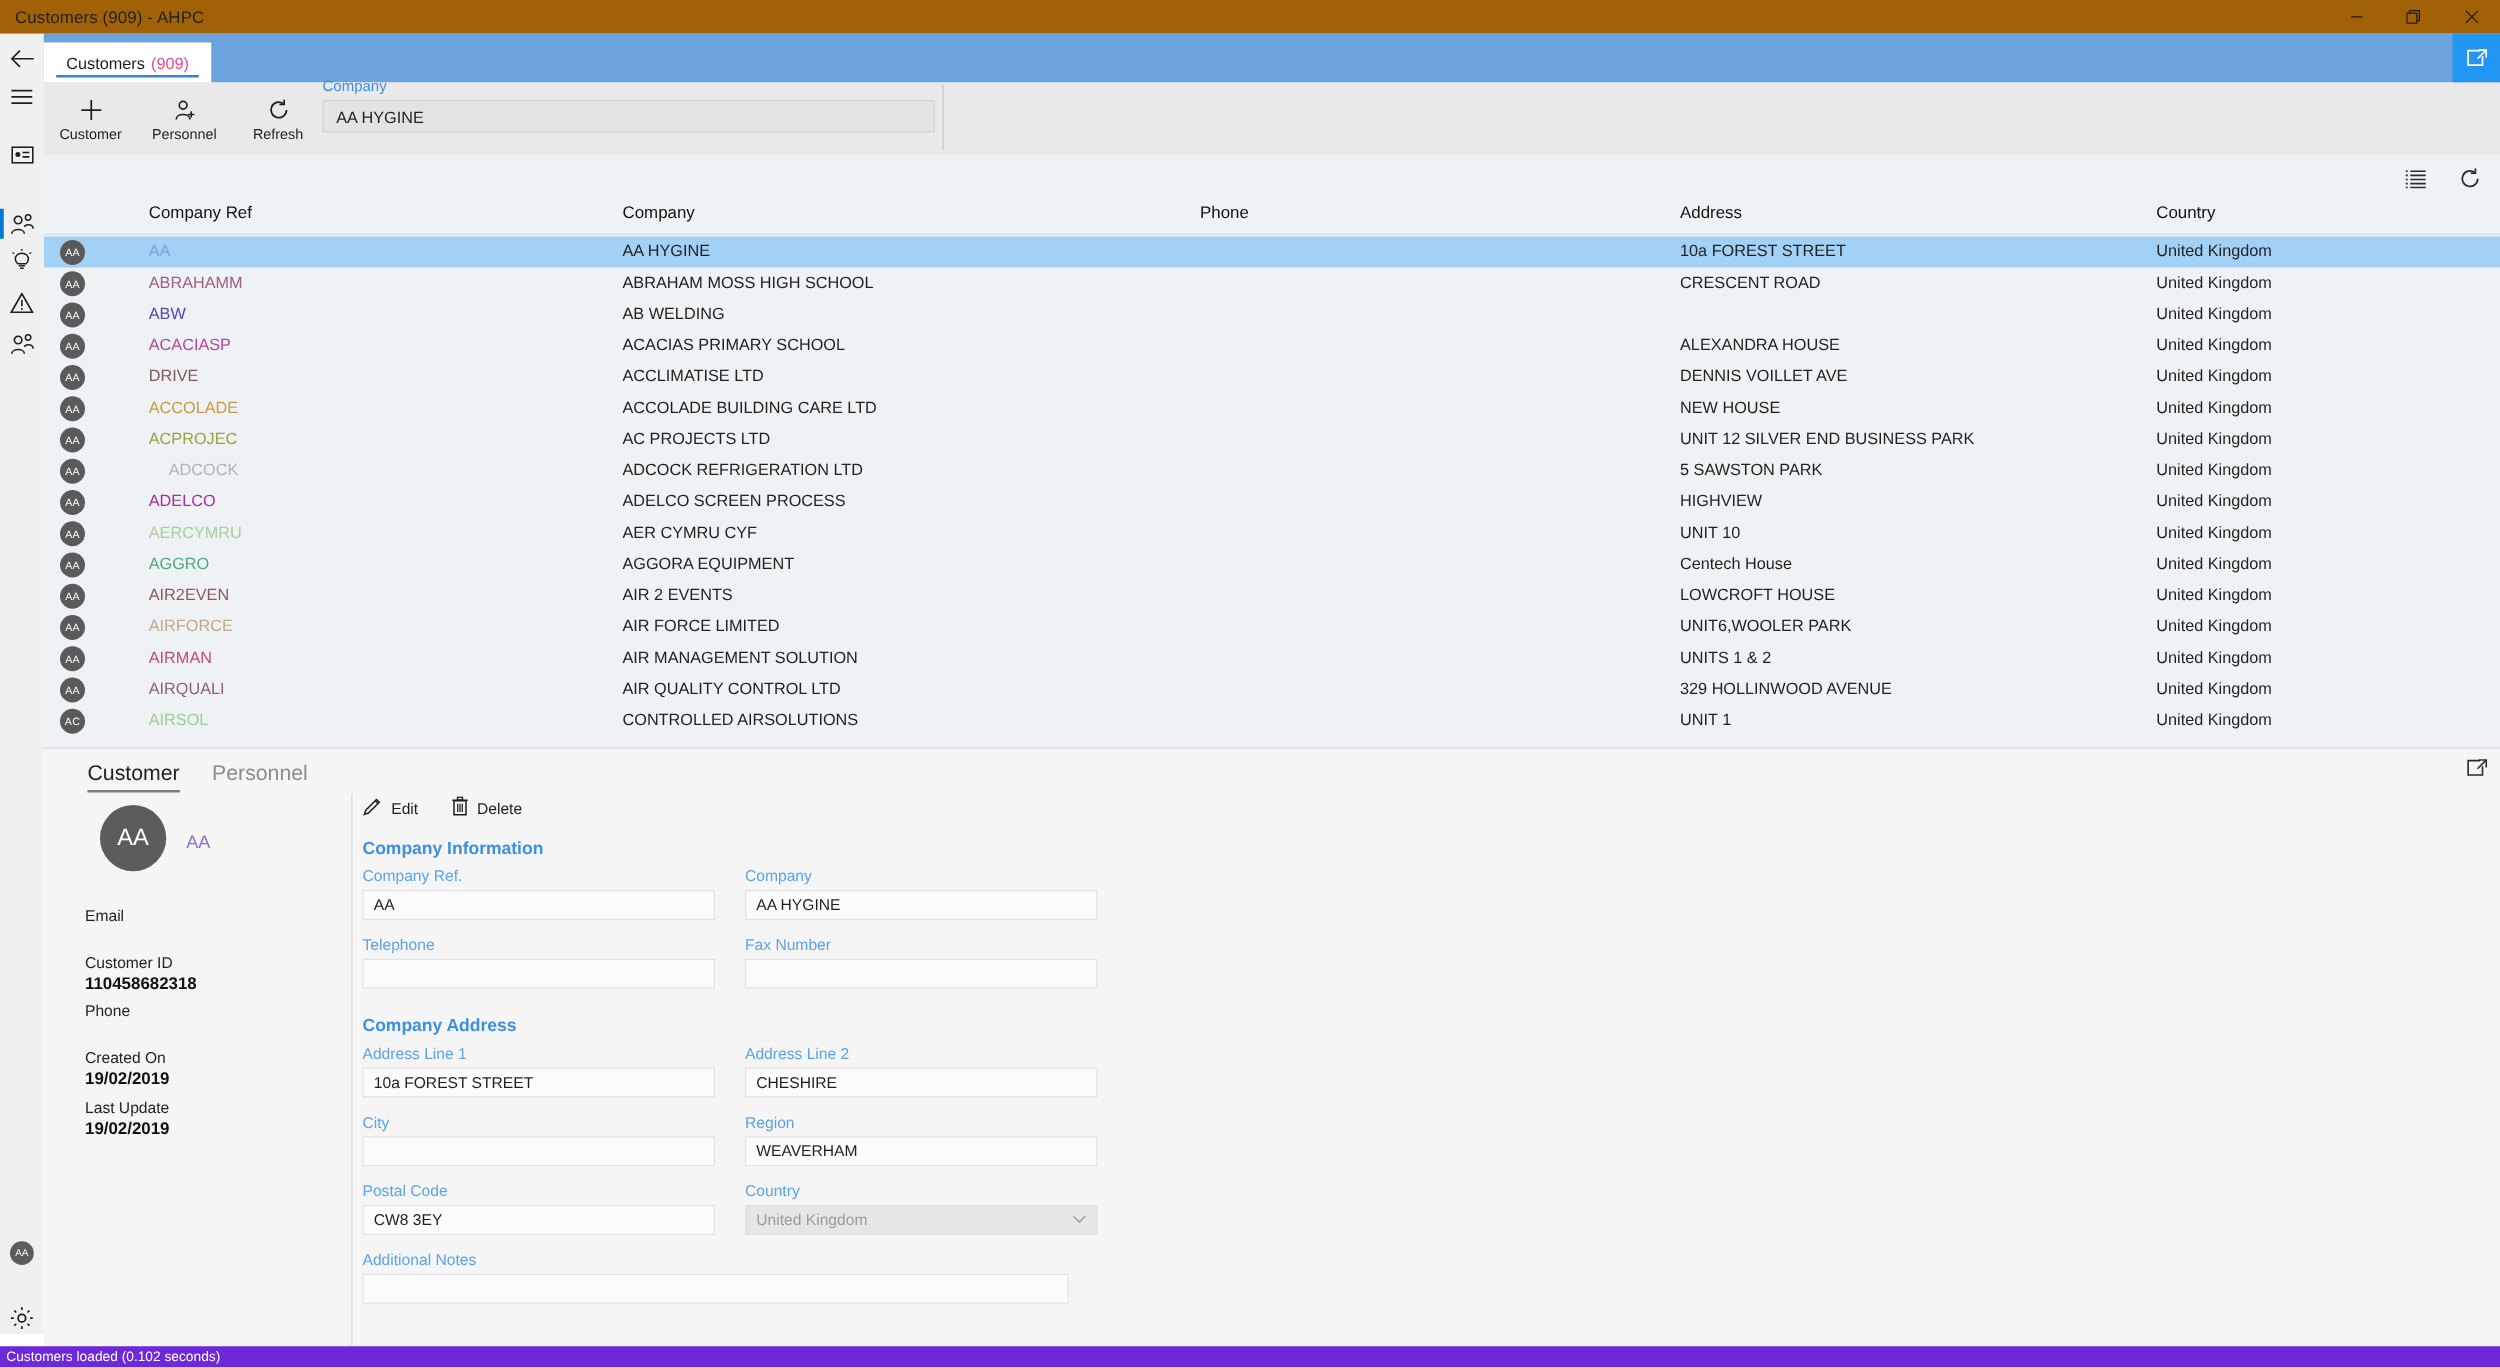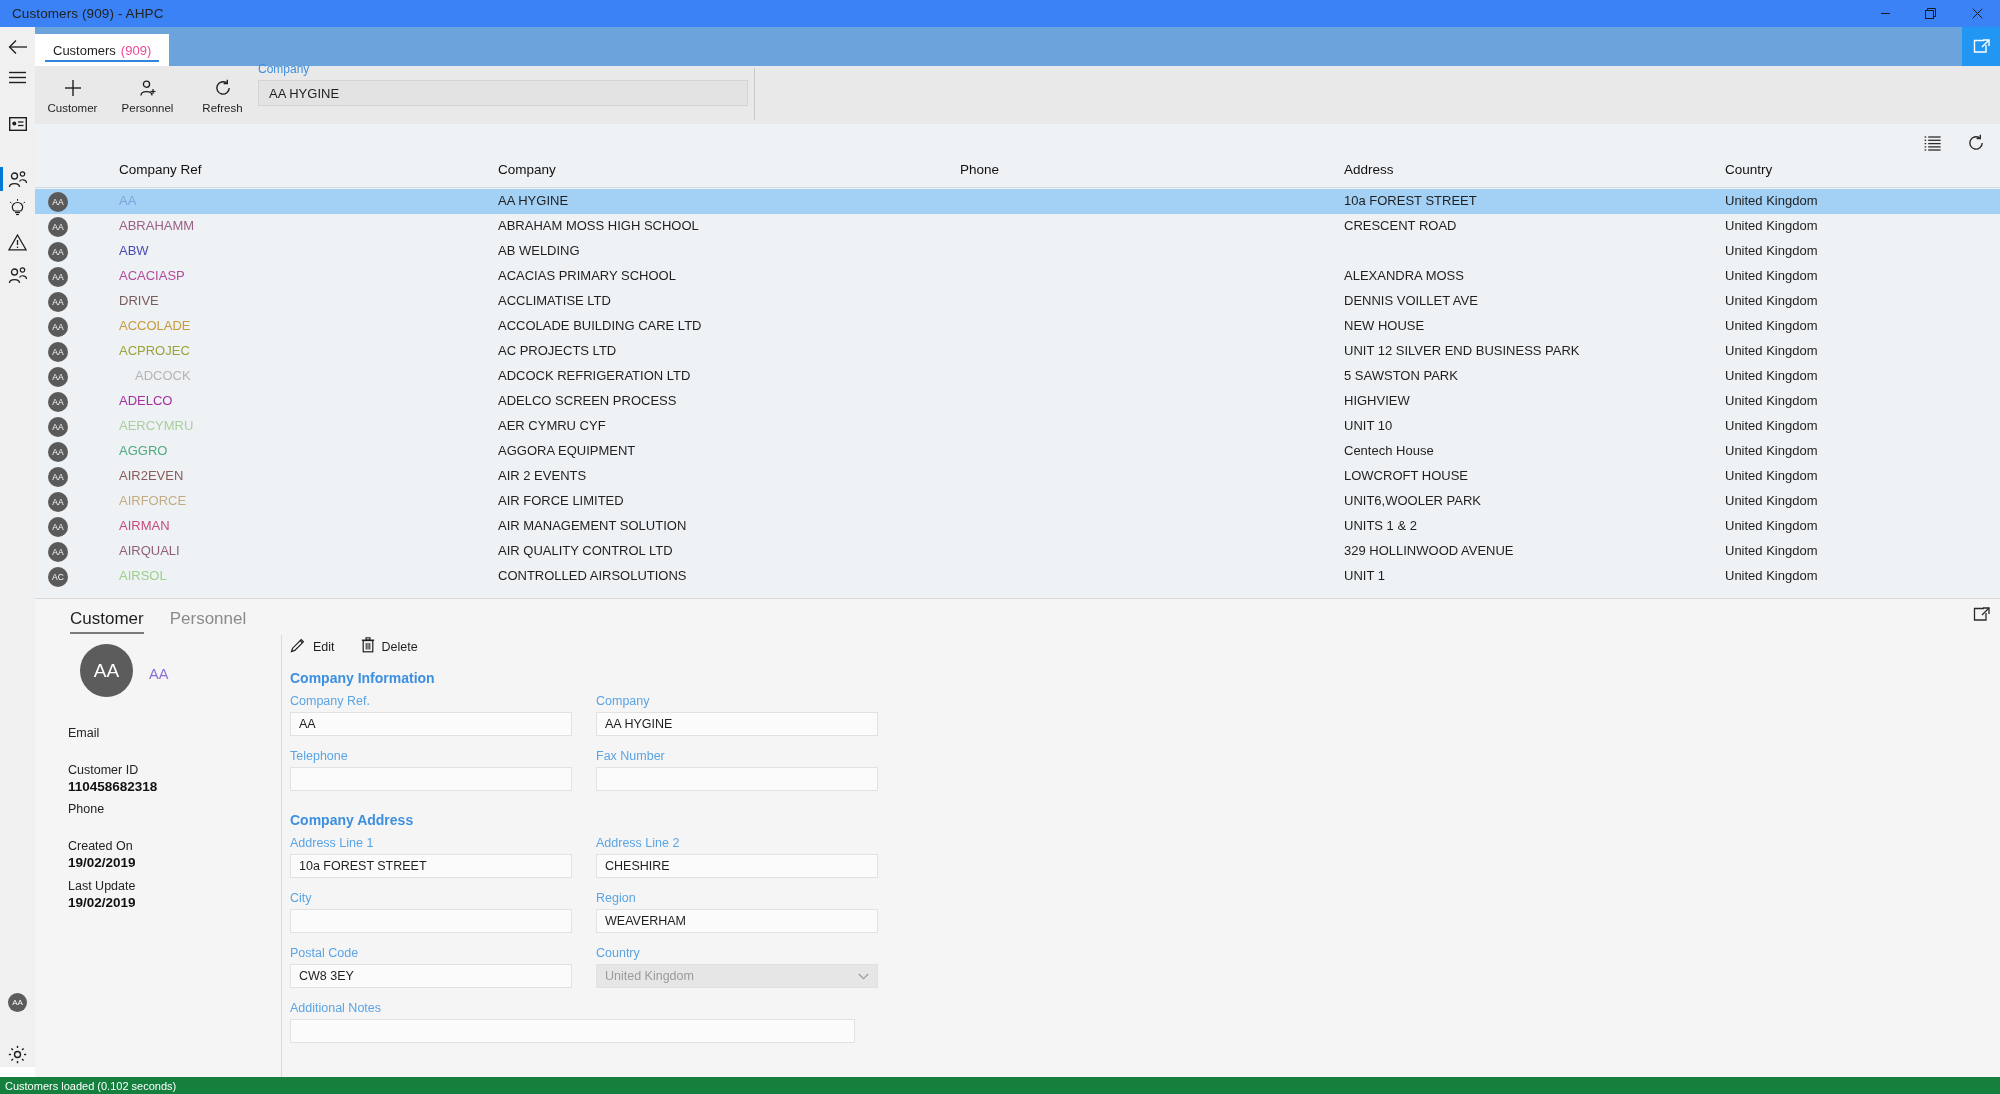--- a/index.html
+++ b/index.html
@@ -7,21 +7,21 @@
     width: 2000px; height: 1094px;
     font-family: "Liberation Sans", sans-serif;
     background: #ffffff;
     overflow: hidden;
   }
   body { position: relative; }
 
   
   .titlebar {
     position: absolute; top: 0; left: 0; width: 2000px; height: 27px;
-    background: #3b82f6; display: flex; align-items: center;
+    background: #a16207; display: flex; align-items: center;
   }
   .titlebar-text {
     font-size: 13.5px; color: #222; margin-left: 12px; letter-spacing: .1px;
   }
   .win-controls { position: absolute; right: 0; top: 0; height: 27px; display: flex; }
   .win-btn {
     width: 46px; height: 27px; display: flex; align-items: center; justify-content: center;
     color: #1b1b1b;
   }
   .win-btn svg { display: block; }
@@ -169,21 +169,21 @@
   .rail-bottom-av {
     position: absolute; left: 8px; top: 993px; width: 19px; height: 19px; border-radius: 50%;
     background: #5c5c5c; color: #fff; font-size: 8px;
     display: flex; align-items: center; justify-content: center;
   }
   .rail-gear { position: absolute; left: 8px; top: 1045px; width: 19px; height: 19px; color: #1f1f1f; }
 
   
   .statusbar {
     position: absolute; left: 0; bottom: 0; width: 2000px; height: 17px;
-    background: #15803d; display: flex; align-items: center;
+    background: #6d28d9; display: flex; align-items: center;
   }
   .statusbar span { font-size: 11px; color: #ffffff; margin-left: 5px; }
 </style>
 </head>
 <body>
 
 <div class="titlebar">
   <div class="titlebar-text">Customers  (909) - AHPC</div>
   <div class="win-controls">
     <div class="win-btn">
@@ -390,21 +390,21 @@
         <div class="cell c-comp">AB WELDING</div>
         <div class="cell c-phone"></div>
         <div class="cell c-addr"></div>
         <div class="cell c-ctry">United Kingdom</div>
       </div>
       <div class="row">
         <div class="avatar-sm">AA</div>
         <div class="cell c-ref" style="color: rgb(180, 73, 155);">ACACIASP</div>
         <div class="cell c-comp">ACACIAS PRIMARY SCHOOL</div>
         <div class="cell c-phone"></div>
-        <div class="cell c-addr">ALEXANDRA MOSS</div>
+        <div class="cell c-addr">ALEXANDRA HOUSE</div>
         <div class="cell c-ctry">United Kingdom</div>
       </div>
       <div class="row">
         <div class="avatar-sm">AA</div>
         <div class="cell c-ref" style="color: rgb(122, 90, 90);">DRIVE</div>
         <div class="cell c-comp">ACCLIMATISE LTD</div>
         <div class="cell c-phone"></div>
         <div class="cell c-addr">DENNIS VOILLET AVE</div>
         <div class="cell c-ctry">United Kingdom</div>
       </div>

